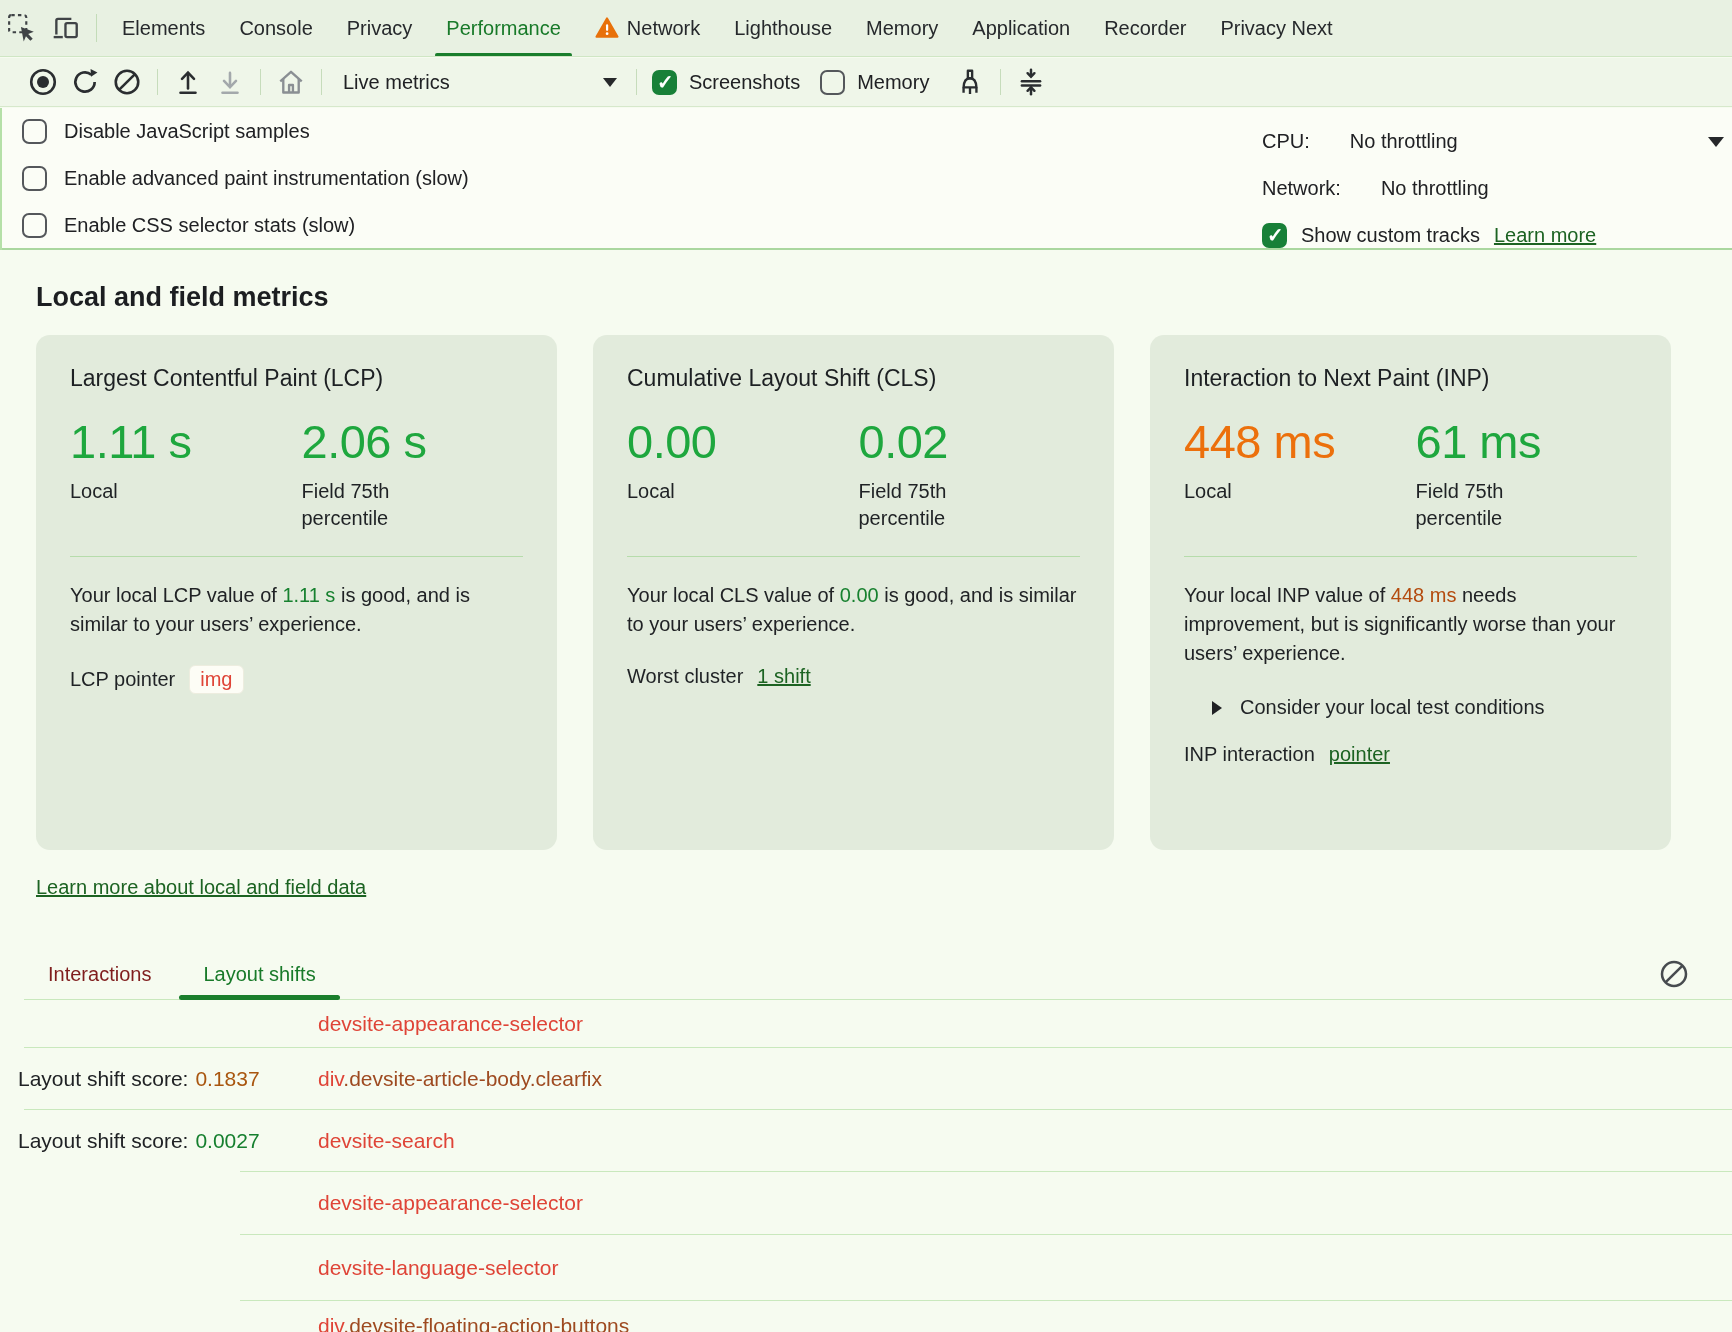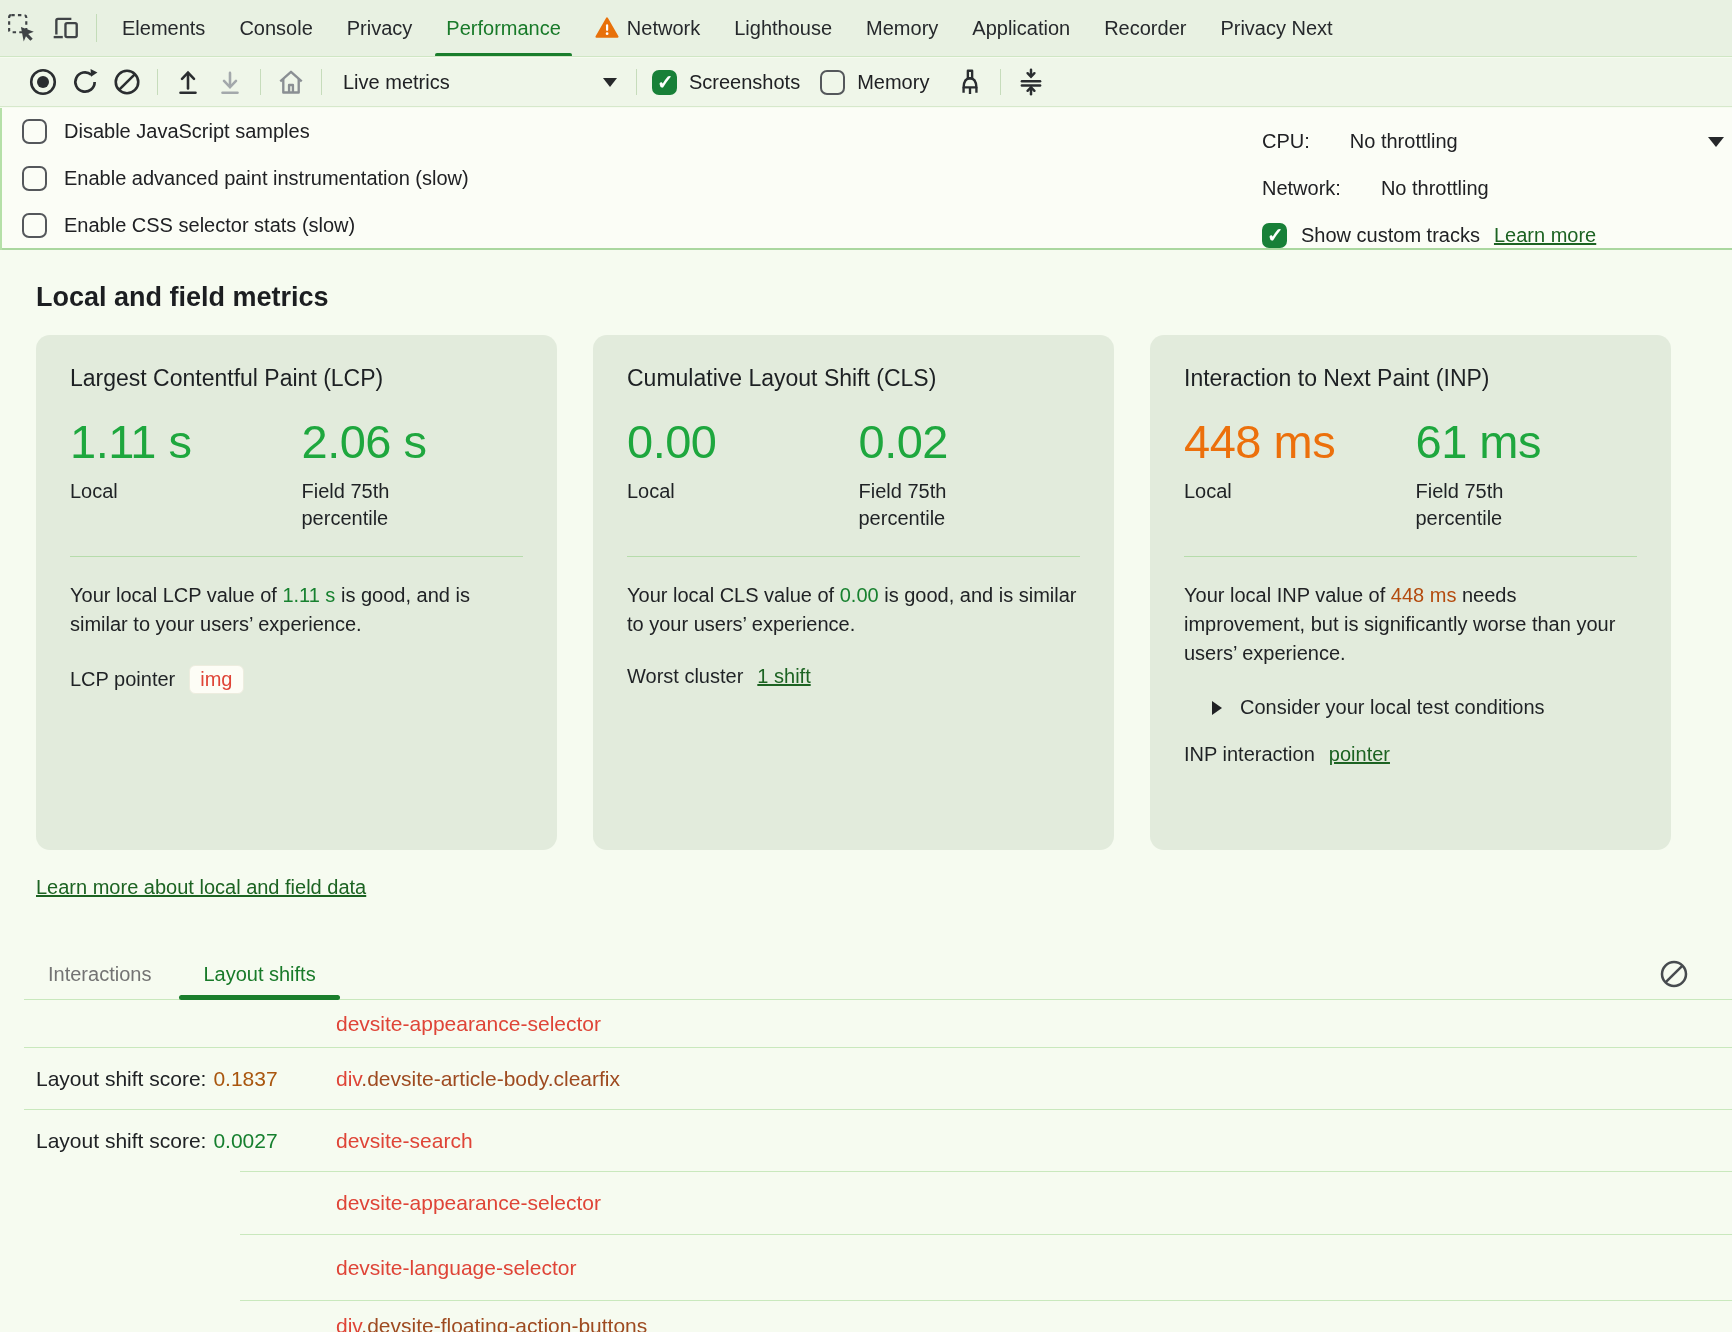--- a/index.html
+++ b/index.html
@@ -70,28 +70,28 @@
   .disc-row{display:flex;align-items:center;gap:18px;margin-top:28px;padding-left:28px;
             font-size:20px;font-weight:500;color:#1f2225;}
   .disc-tri{width:0;height:0;border-top:7px solid transparent;border-bottom:7px solid transparent;
             border-left:10px solid #202124;}
   .learn-row{margin:26px 0 0 36px;font-size:20px;}
 
   
   .log{margin-top:52px;position:relative;}
   .log-tabs{display:flex;align-items:flex-end;height:46px;padding-left:22px;position:relative;}
   .ltab{position:relative;padding:0 26px;height:46px;display:flex;align-items:center;
-        font-size:20px;font-weight:500;color:#737373;}
+        font-size:20px;font-weight:500;color:#7f1d1d;}
   .ltab.active{color:#187a29;}
   .ltab.active::after{content:"";position:absolute;left:2px;right:2px;bottom:-3px;height:5px;
         background:#1a7e2c;border-radius:5px;}
   .log-hairline{height:1px;background:#c9e8bd;margin-left:24px;margin-top:2px;}
   .log-clear{position:absolute;right:40px;top:5px;width:36px;height:36px;display:flex;
              align-items:center;justify-content:center;}
-  .lrow{display:flex;align-items:center;padding-left:36px;font-size:21px;}
+  .lrow{display:flex;align-items:center;padding-left:18px;font-size:21px;}
   .lrow .score{width:300px;flex:0 0 auto;display:flex;align-items:center;color:#202225;}
   .lrow .score .val{margin-left:7px;font-weight:500;}
   .val.orange{color:#a9560f;}
   .val.green{color:#157f2e;}
   .el{color:#df4437;}
   .el .brown{color:#9e4a20;}
   .sep{height:1px;background:#c9e8bd;}
   .sep.full{margin-left:24px;}
   .sep.inset{margin-left:240px;}
   .h48{height:47px;}.h61{height:61px;}.h62{height:62px;}.h65{height:65px;}

